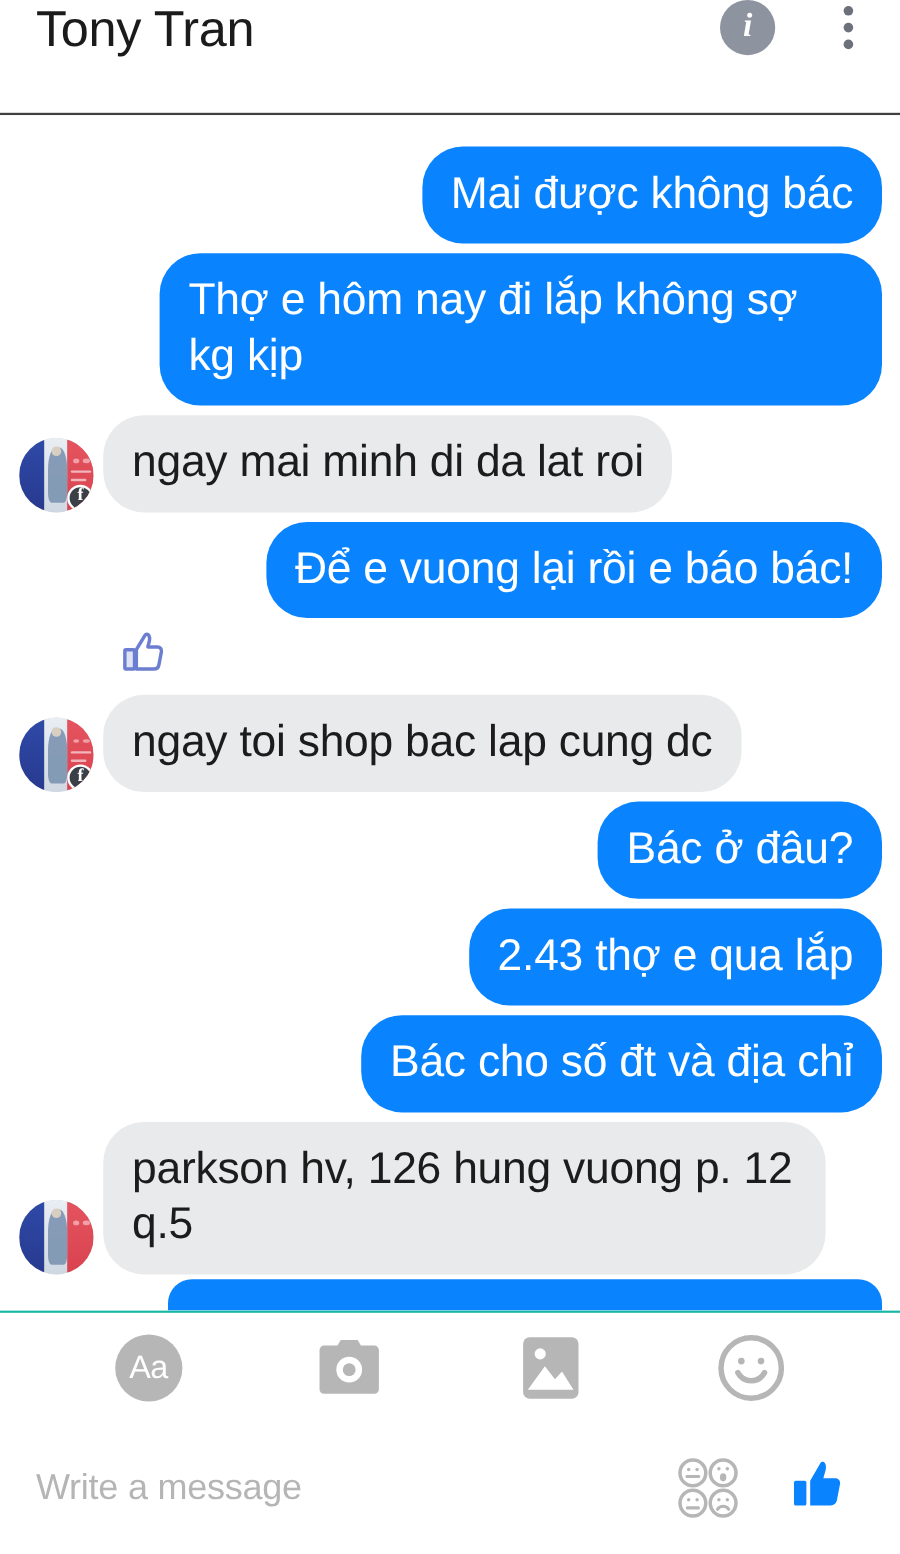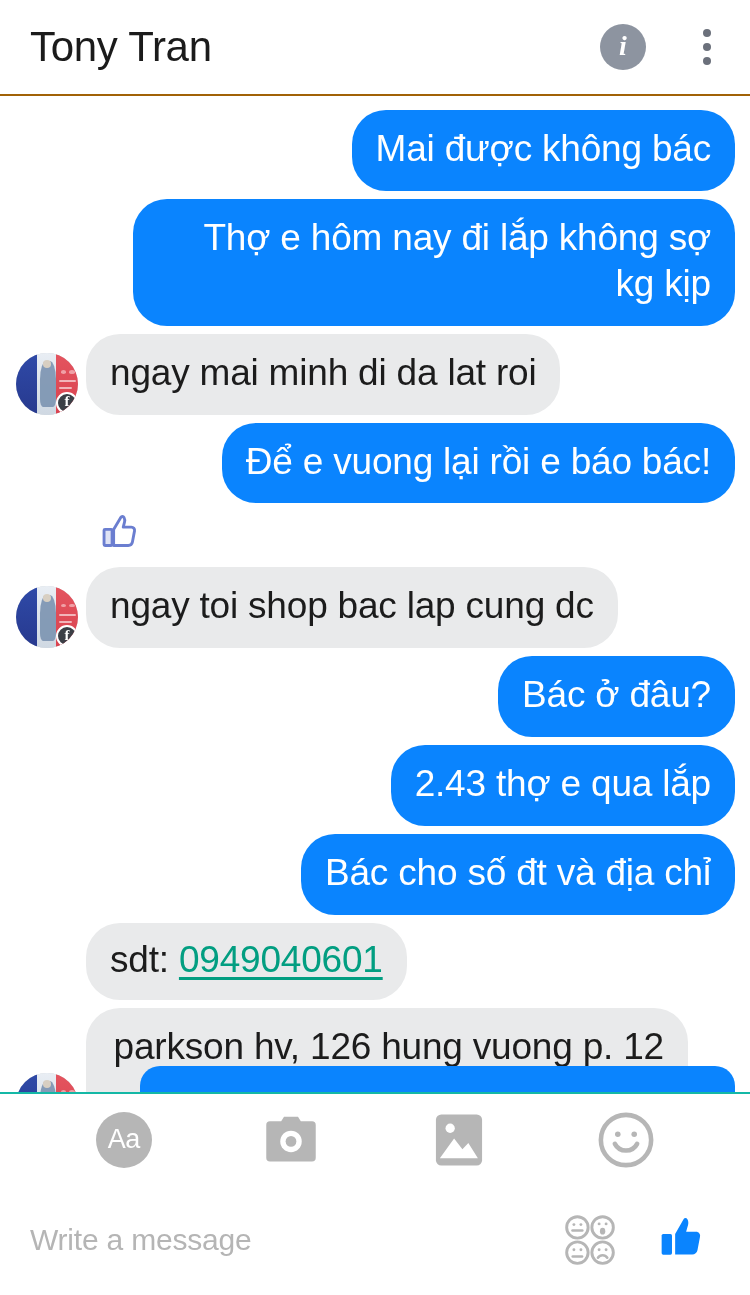--- a/index.html
+++ b/index.html
@@ -17,24 +17,24 @@
     flex-direction: column;
     background: #ffffff;
     position: relative;
   }
 
   
   .header {
     height: 96px;
     flex: 0 0 96px;
     display: flex;
-    align-items: center;
+    align-items: flex-start;
     padding: 0 26px 0 30px;
     background: #ffffff;
-    border-bottom: 2px solid #a16207;
+    border-bottom: 2px solid #404040;
   }
   .header-title {
     font-size: 42px;
     color: #1b1b1b;
     font-weight: 400;
     letter-spacing: -0.3px;
     flex: 1 1 auto;
     white-space: nowrap;
   }
   .info-icon {
@@ -66,23 +66,22 @@
     width: 8px; height: 8px;
     border-radius: 50%;
     background: #6b707b;
   }
 
   
   .thread {
     flex: 1 1 auto;
     position: relative;
     overflow: hidden;
-    padding-top: 14px;
-    background: #ffffff;
-    text-align: right;
+    padding-top: 26px;
+    background: #ffffff;
   }
   .row {
     display: flex;
     align-items: flex-end;
     padding: 0 16px 0 16px;
     margin-bottom: 8px;
   }
   .row.out { justify-content: flex-end; padding-right: 15px; }
   .row.in  { justify-content: flex-start; }
 
@@ -295,26 +294,20 @@
     </div>
 
     <div class="row out">
       <div class="bubble out">2.43 thợ e qua lắp</div>
     </div>
 
     <div class="row out">
       <div class="bubble out">Bác cho số đt và địa chỉ</div>
     </div>
 
-    <div class="row in">
-      <div class="avatar-slot"></div>
-      <div class="bubble in tight">
-        <span>sdt: </span><a class="phone-link" href="#">0949040601</a>
-      </div>
-    </div>
 
     <div class="row in">
       <div class="avatar">
         <div class="bandL"></div>
         <div class="bandM"></div>
         <div class="bandR"></div>
         <div class="person"></div>
         <div class="head"></div>
         <div class="dot1"></div>
         <div class="dot2"></div>

